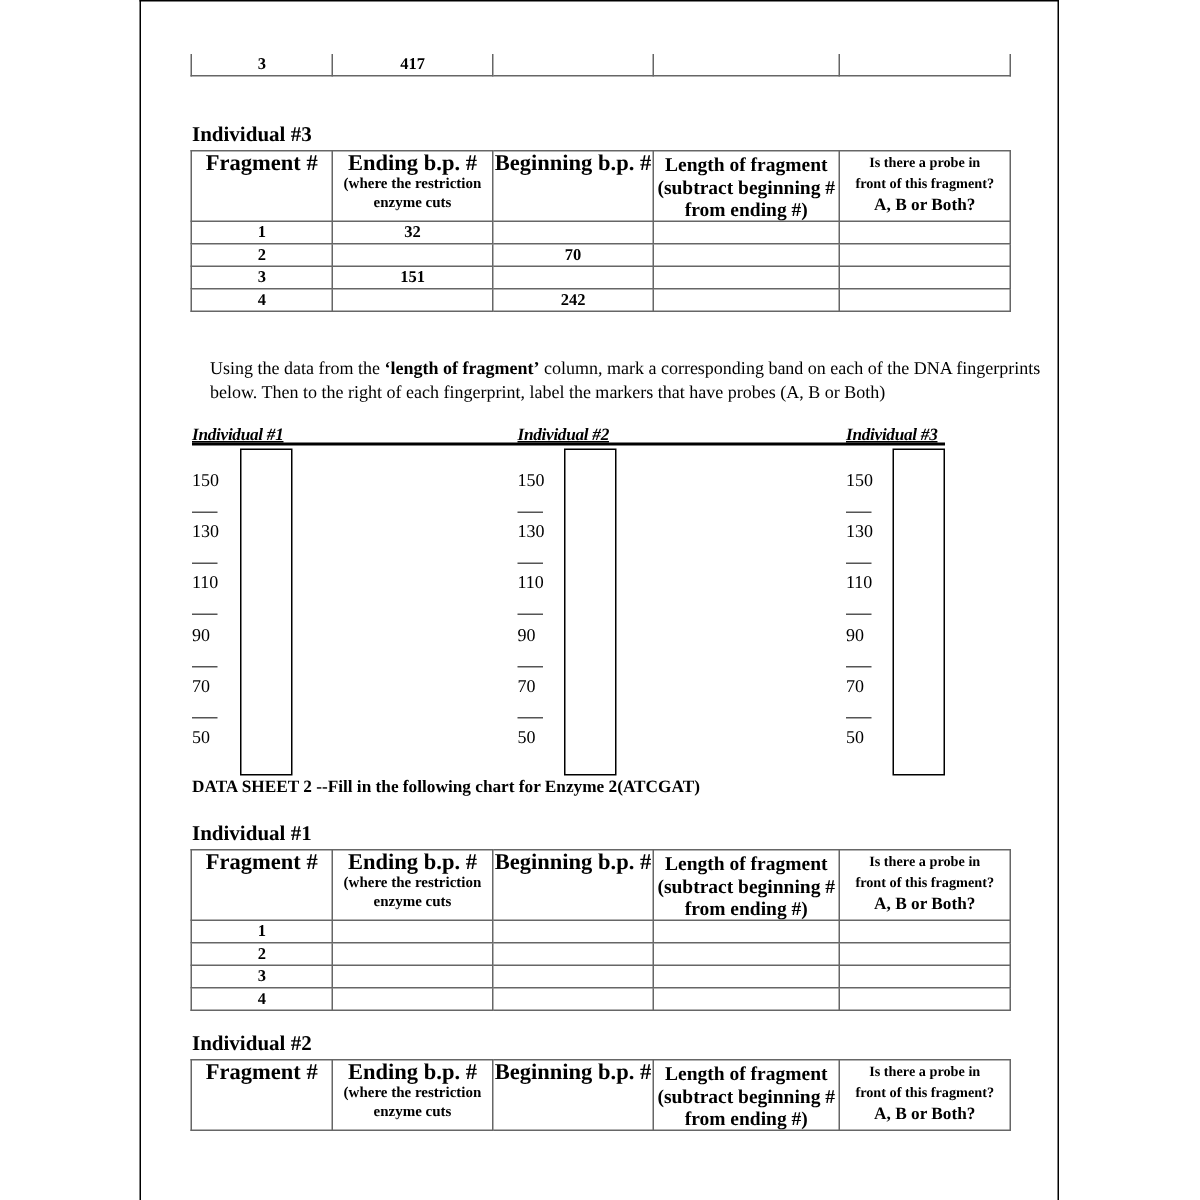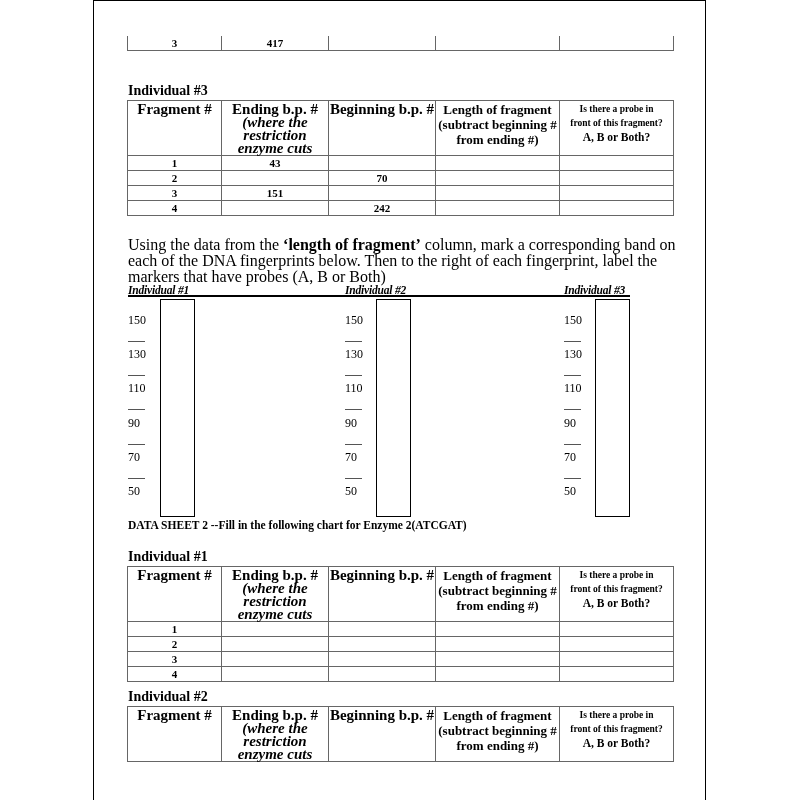--- a/index.html
+++ b/index.html
@@ -11,31 +11,31 @@
 
     table.ds { position: absolute; left: 127px; width: 546px; border-collapse: collapse;
                table-layout: fixed; font-family: "Liberation Serif", serif; }
     table.ds td, table.ds th { border: 1px solid #666; padding: 0; text-align: center;
                vertical-align: top; font-weight: bold; font-size: 11px; line-height: 14px; }
     table.ds col.c1 { width: 94px; } table.ds col.c2 { width: 107px; }
     table.ds col.c3 { width: 107px; } table.ds col.c4 { width: 124px; } table.ds col.c5 { width: 114px; }
     table.ds th { height: 45px; padding-top: 1px; }
     table.ds td { height: 14px; line-height: 14px; font-size: 11px; }
     .hdr-main { font-size: 15px; display: block; }
-    .hdr-sub { font-size: 15px; display: block; line-height: 13px; font-style: italic; }
+    .hdr-sub { font-size: 10px; display: block; line-height: 13px; }
     .hdr-small { font-size: 9.5px; display: block; line-height: 14px; }
     .hdr-big { font-size: 11.5px; display: block; line-height: 15px; }
     .len-hdr { font-size: 13px; line-height: 15px; display: block; }
 
     table.top-frag { top: 36px; }
     table.top-frag td { border-top: none; height: 14px; }
 
     .ind-title { position: absolute; left: 128px; font-weight: bold; font-size: 14px; }
 
-    .para { position: absolute; left: 128px; top: 237px; width: 560px; font-size: 16px; line-height: 16px; }
+    .para { position: absolute; left: 140px; top: 237px; width: 560px; font-size: 12px; line-height: 16px; }
     .para b { font-weight: bold; }
 
     .fp-rule { position: absolute; left: 128px; top: 295px; width: 502px; height: 0; border-top: 2px solid #000; }
     .fp-label { position: absolute; top: 284px; font-style: italic; font-weight: bold; font-size: 11.5px;
                 text-decoration: underline; letter-spacing: -0.2px; }
     .lane { position: absolute; top: 299px; width: 35px; height: 218px; border: 1.5px solid #000; box-sizing: border-box; }
     .tick-label { position: absolute; font-size: 12px; text-align: right; }
     .tick-line { position: absolute; width: 17px; border-top: 1px solid #555; height: 0; }
 
     .ds2-title { position: absolute; left: 128px; top: 519px; font-weight: bold; font-size: 11.5px; }
@@ -92,21 +92,21 @@
       <span class="len-hdr">from ending #)</span>
     </th>
     <th>
       <span class="hdr-small">Is there a probe in</span>
       <span class="hdr-small">front of this fragment?</span>
       <span class="hdr-big">A, B or Both?</span>
     </th>
   </tr>
   <tr>
     <td>1</td>
-    <td>43</td>
+    <td>32</td>
     <td></td>
     <td></td>
     <td></td>
   </tr>
   <tr>
     <td>2</td>
     <td></td>
     <td>70</td>
     <td></td>
     <td></td>

